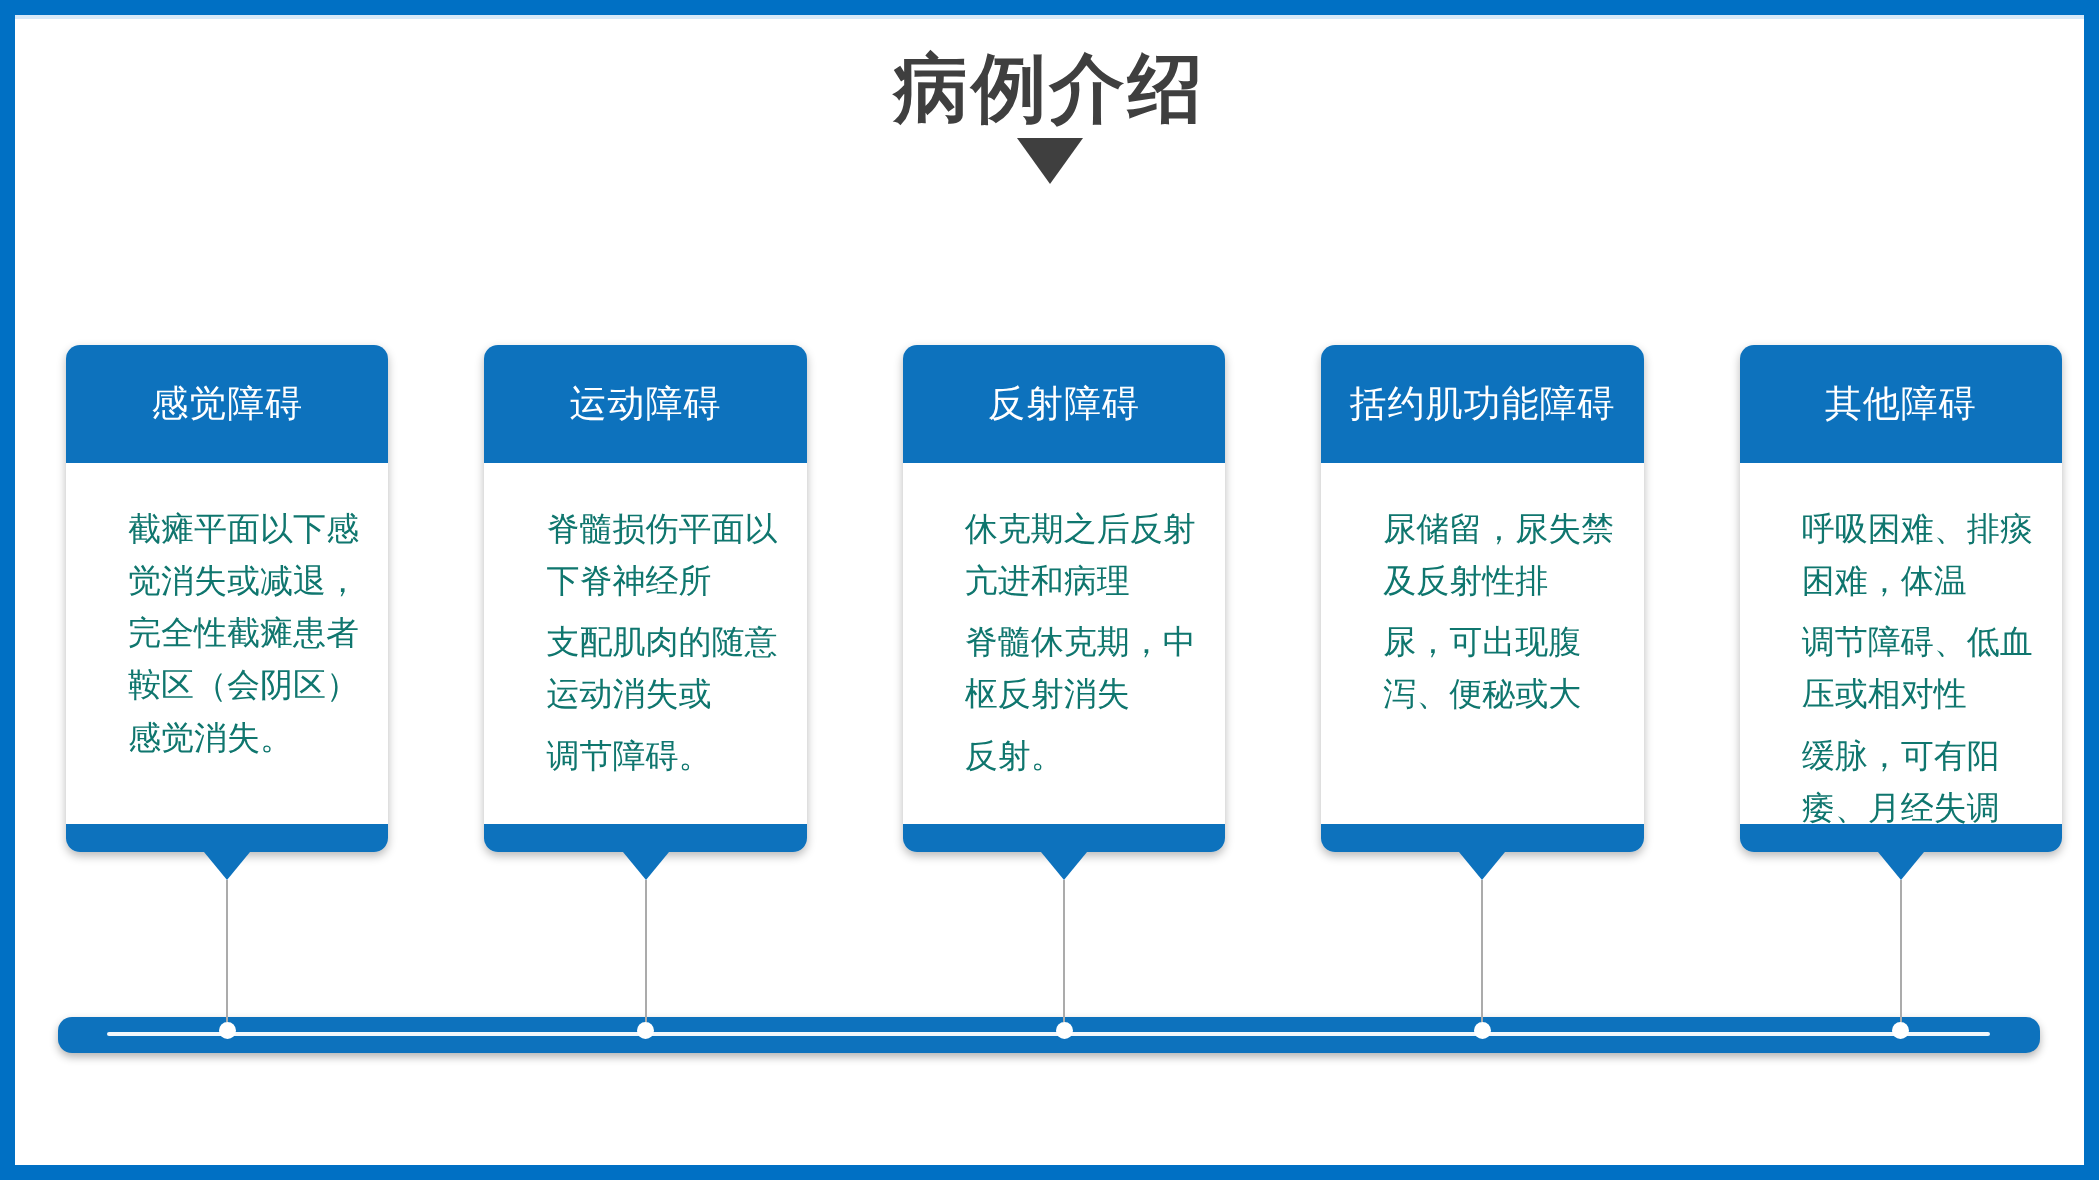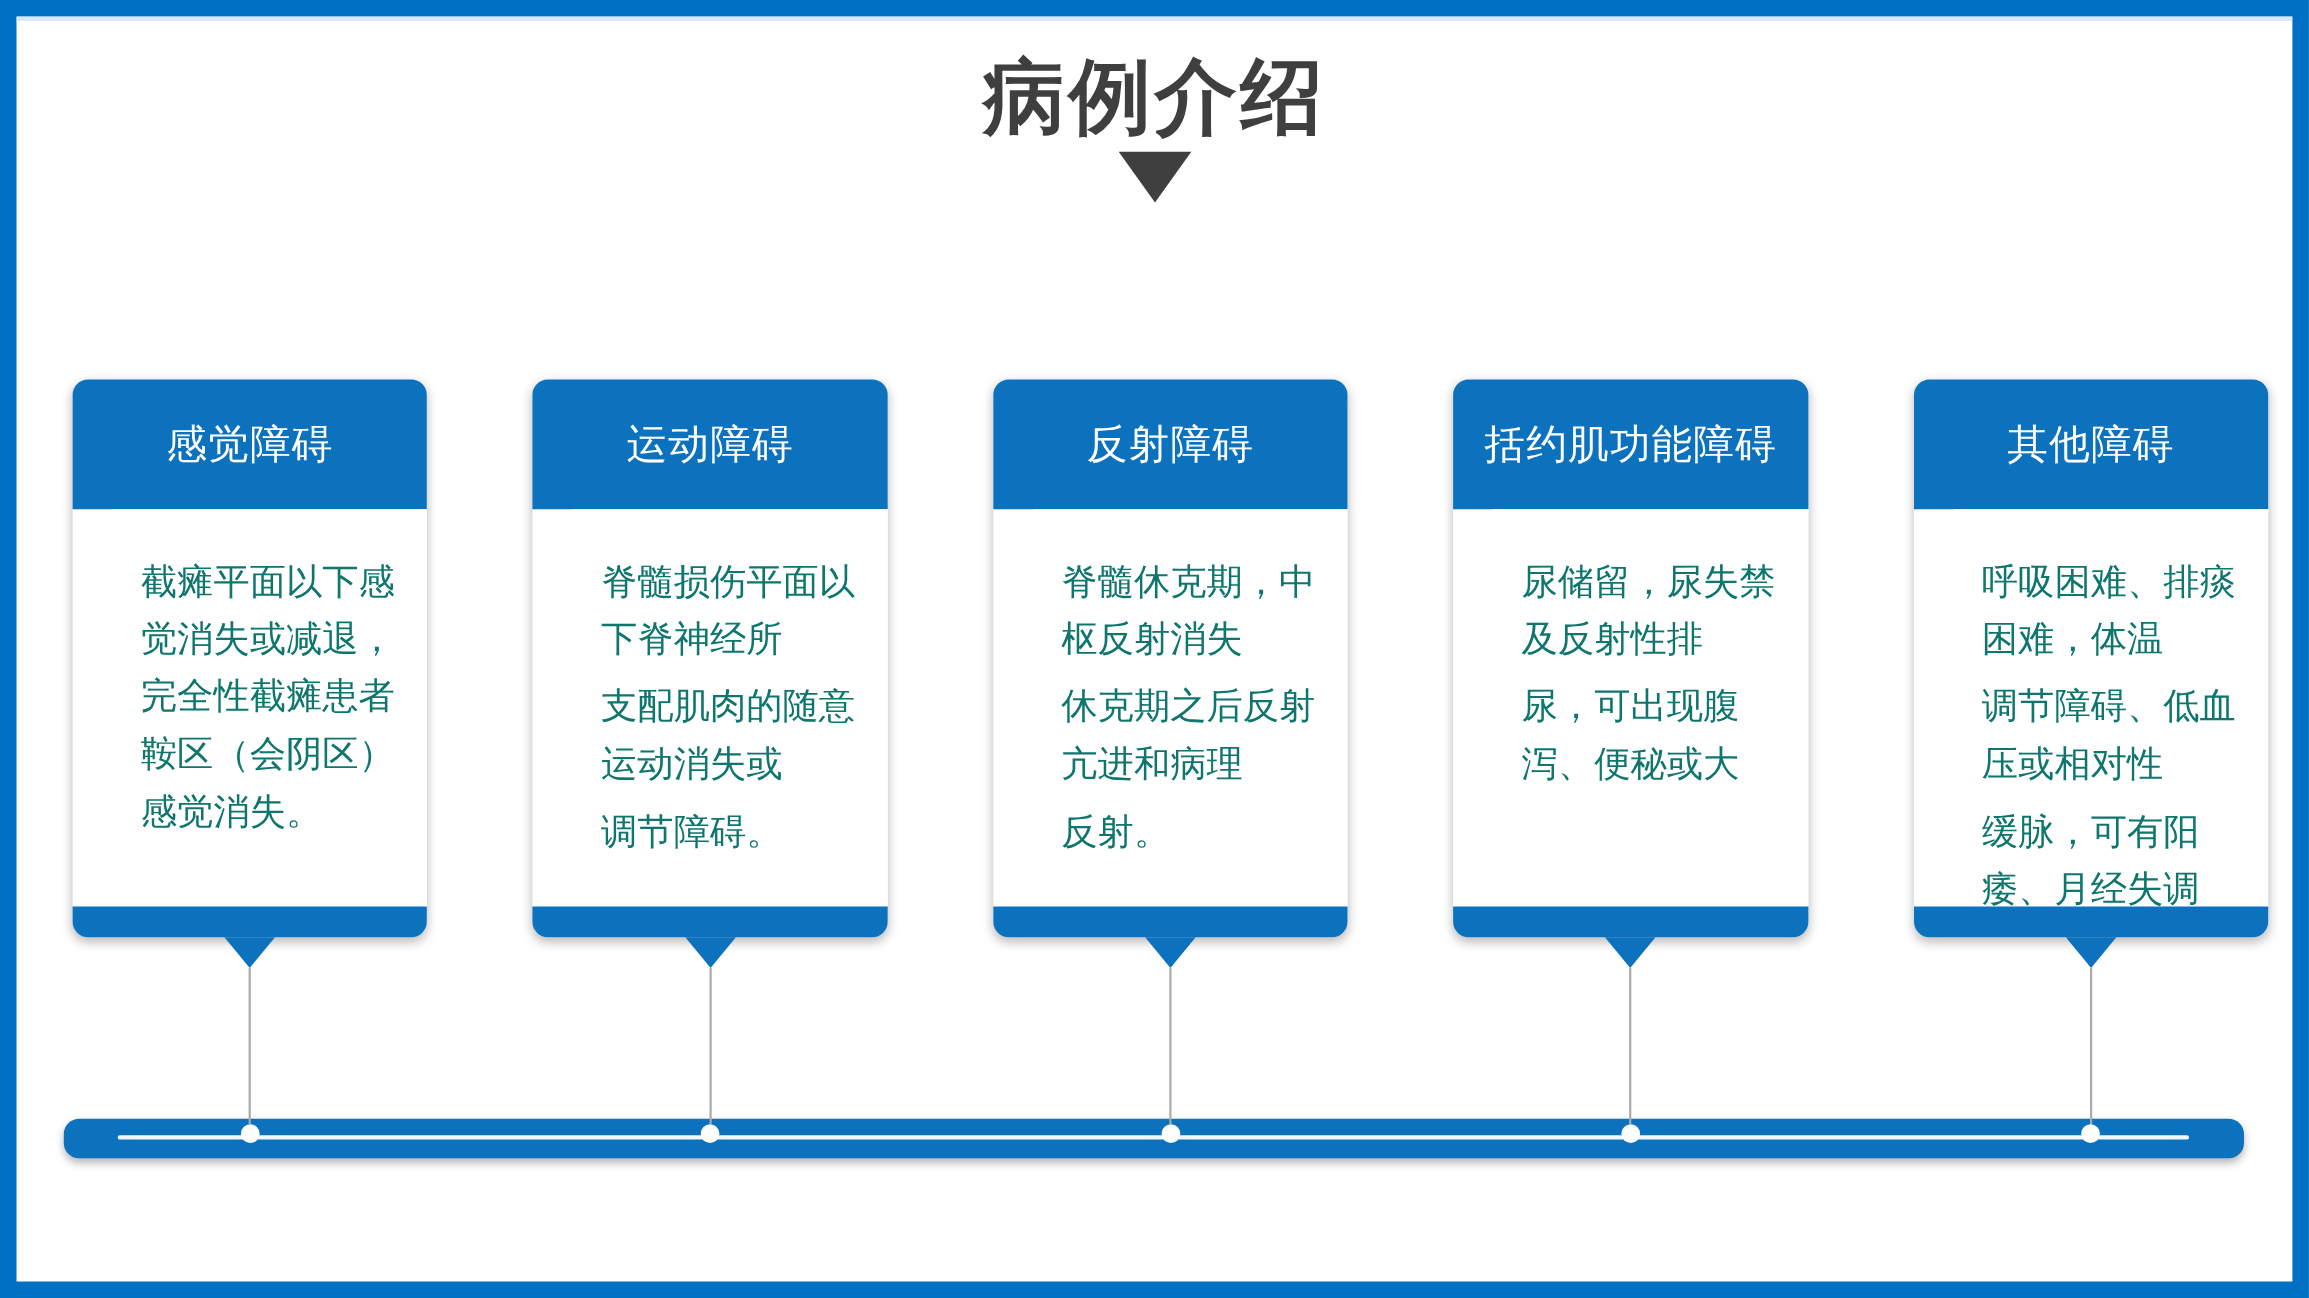--- a/index.html
+++ b/index.html
@@ -114,22 +114,22 @@
       </div>
       <div class="pointer"></div>
       <div class="connector"></div>
       <div class="dot"></div>
     </div>
 
     <div class="card-col">
       <div class="card">
         <div class="card-header">反射障碍</div>
         <div class="card-body">
+          <p>休克期之后反射亢进和病理</p>
           <p>脊髓休克期，中枢反射消失</p>
-          <p>休克期之后反射亢进和病理</p>
           <p>反射。</p>
         </div>
         <div class="card-footer"></div>
       </div>
       <div class="pointer"></div>
       <div class="connector"></div>
       <div class="dot"></div>
     </div>
 
     <div class="card-col">

